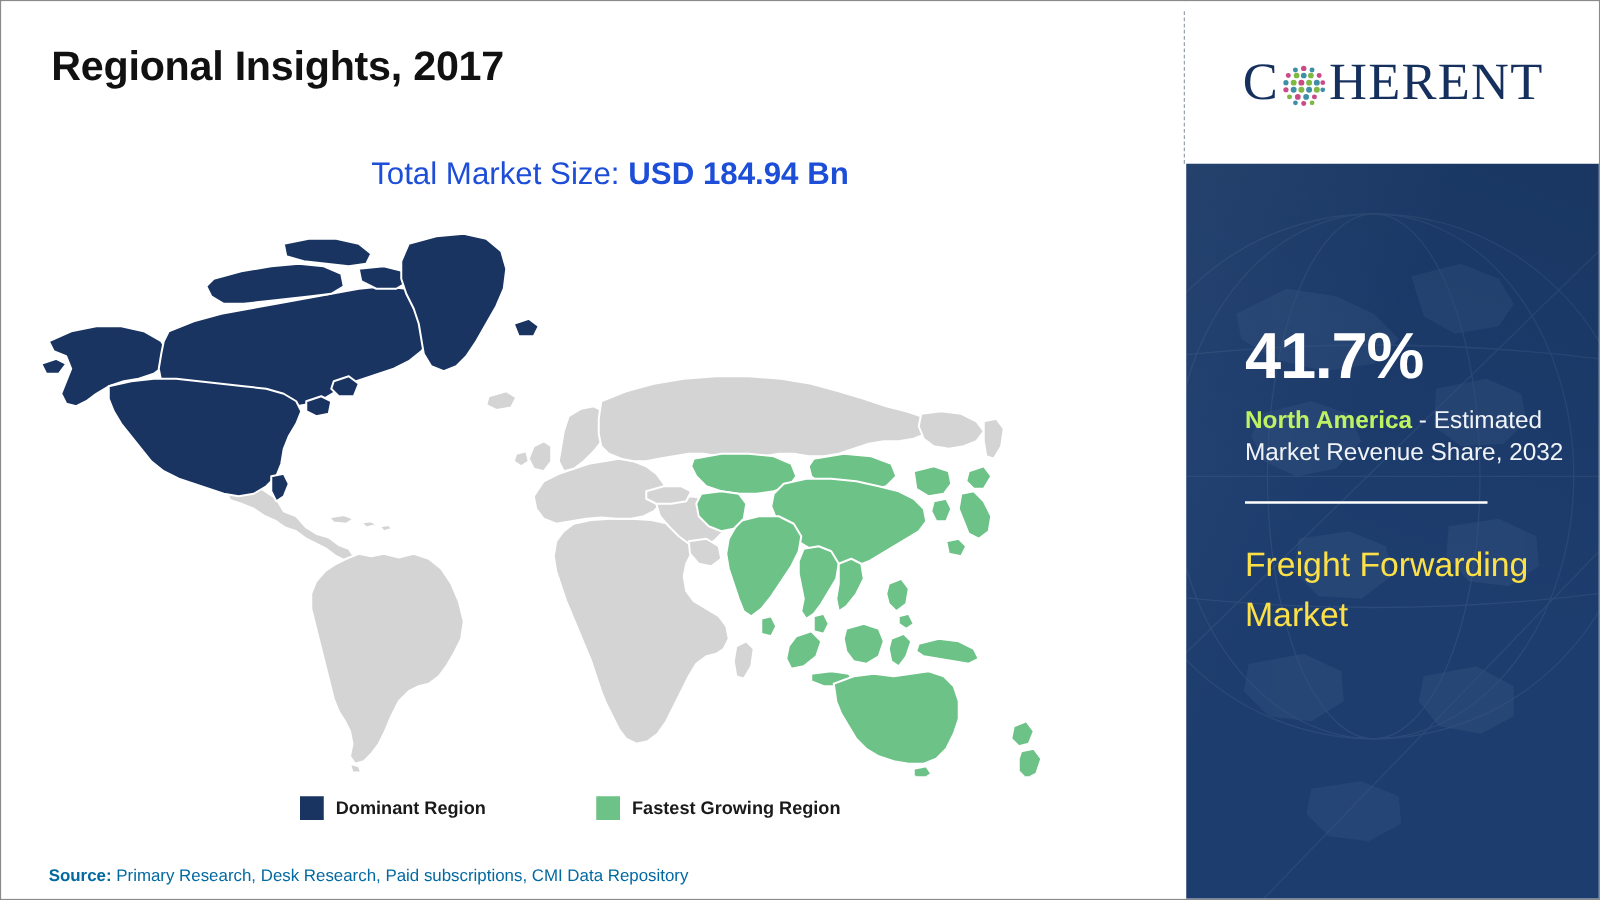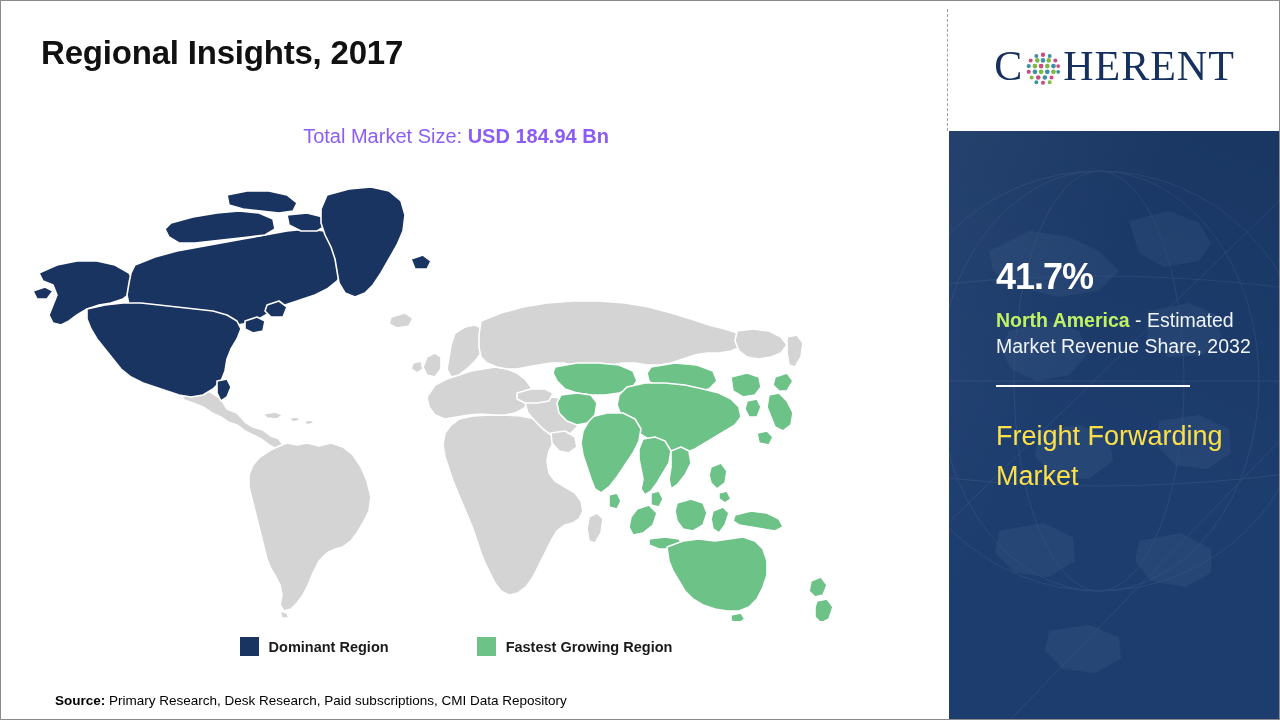--- a/index.html
+++ b/index.html
@@ -38,23 +38,24 @@
     letter-spacing: -0.2px;
     white-space: nowrap;
   }
 
   #market-size-line {
     position: absolute;
     left: 0;
     top: 124px;
     width: 910px;
     text-align: center;
-    font-size: 20px;
-    color: #8b5cf6;
+    font-size: 25px;
+    color: #1d4ed8;
     white-space: nowrap;
+    padding-left: 32px;
   }
   #market-size-line .ms-label { font-weight: normal; }
   #market-size-line .ms-value { font-weight: bold; }
 
   
   #map-wrap {
     position: absolute;
     left: 30px;
     top: 180px;
     width: 860px;
@@ -86,24 +87,24 @@
   .legend-label {
     font-size: 14.5px;
     font-weight: bold;
     color: #1a1a1a;
     white-space: nowrap;
   }
 
   
   #source-line {
     position: absolute;
-    left: 54px;
+    left: 38px;
     top: 692px;
     font-size: 13.5px;
-    color: #000000;
+    color: #0369a1;
     white-space: nowrap;
   }
   #source-line .src-label { font-weight: bold; }
 
   
   #divider {
     position: absolute;
     left: 946px;
     top: 8px;
     width: 0;
@@ -175,21 +176,21 @@
       linear-gradient(115deg, rgba(255,255,255,0.045) 0%, rgba(255,255,255,0) 38%),
       linear-gradient(200deg, rgba(0,0,0,0.10) 0%, rgba(0,0,0,0) 55%);
   }
   #panel-content {
     position: absolute;
     left: 47px;
     top: 128px;
     width: 268px;
   }
   #stat-value {
-    font-size: 36px;
+    font-size: 52px;
     font-weight: bold;
     color: #ffffff;
     line-height: 1.0;
     letter-spacing: -1px;
   }
   #stat-desc {
     margin-top: 12px;
     font-size: 19.5px;
     color: #f0f3f7;
     line-height: 1.34;

